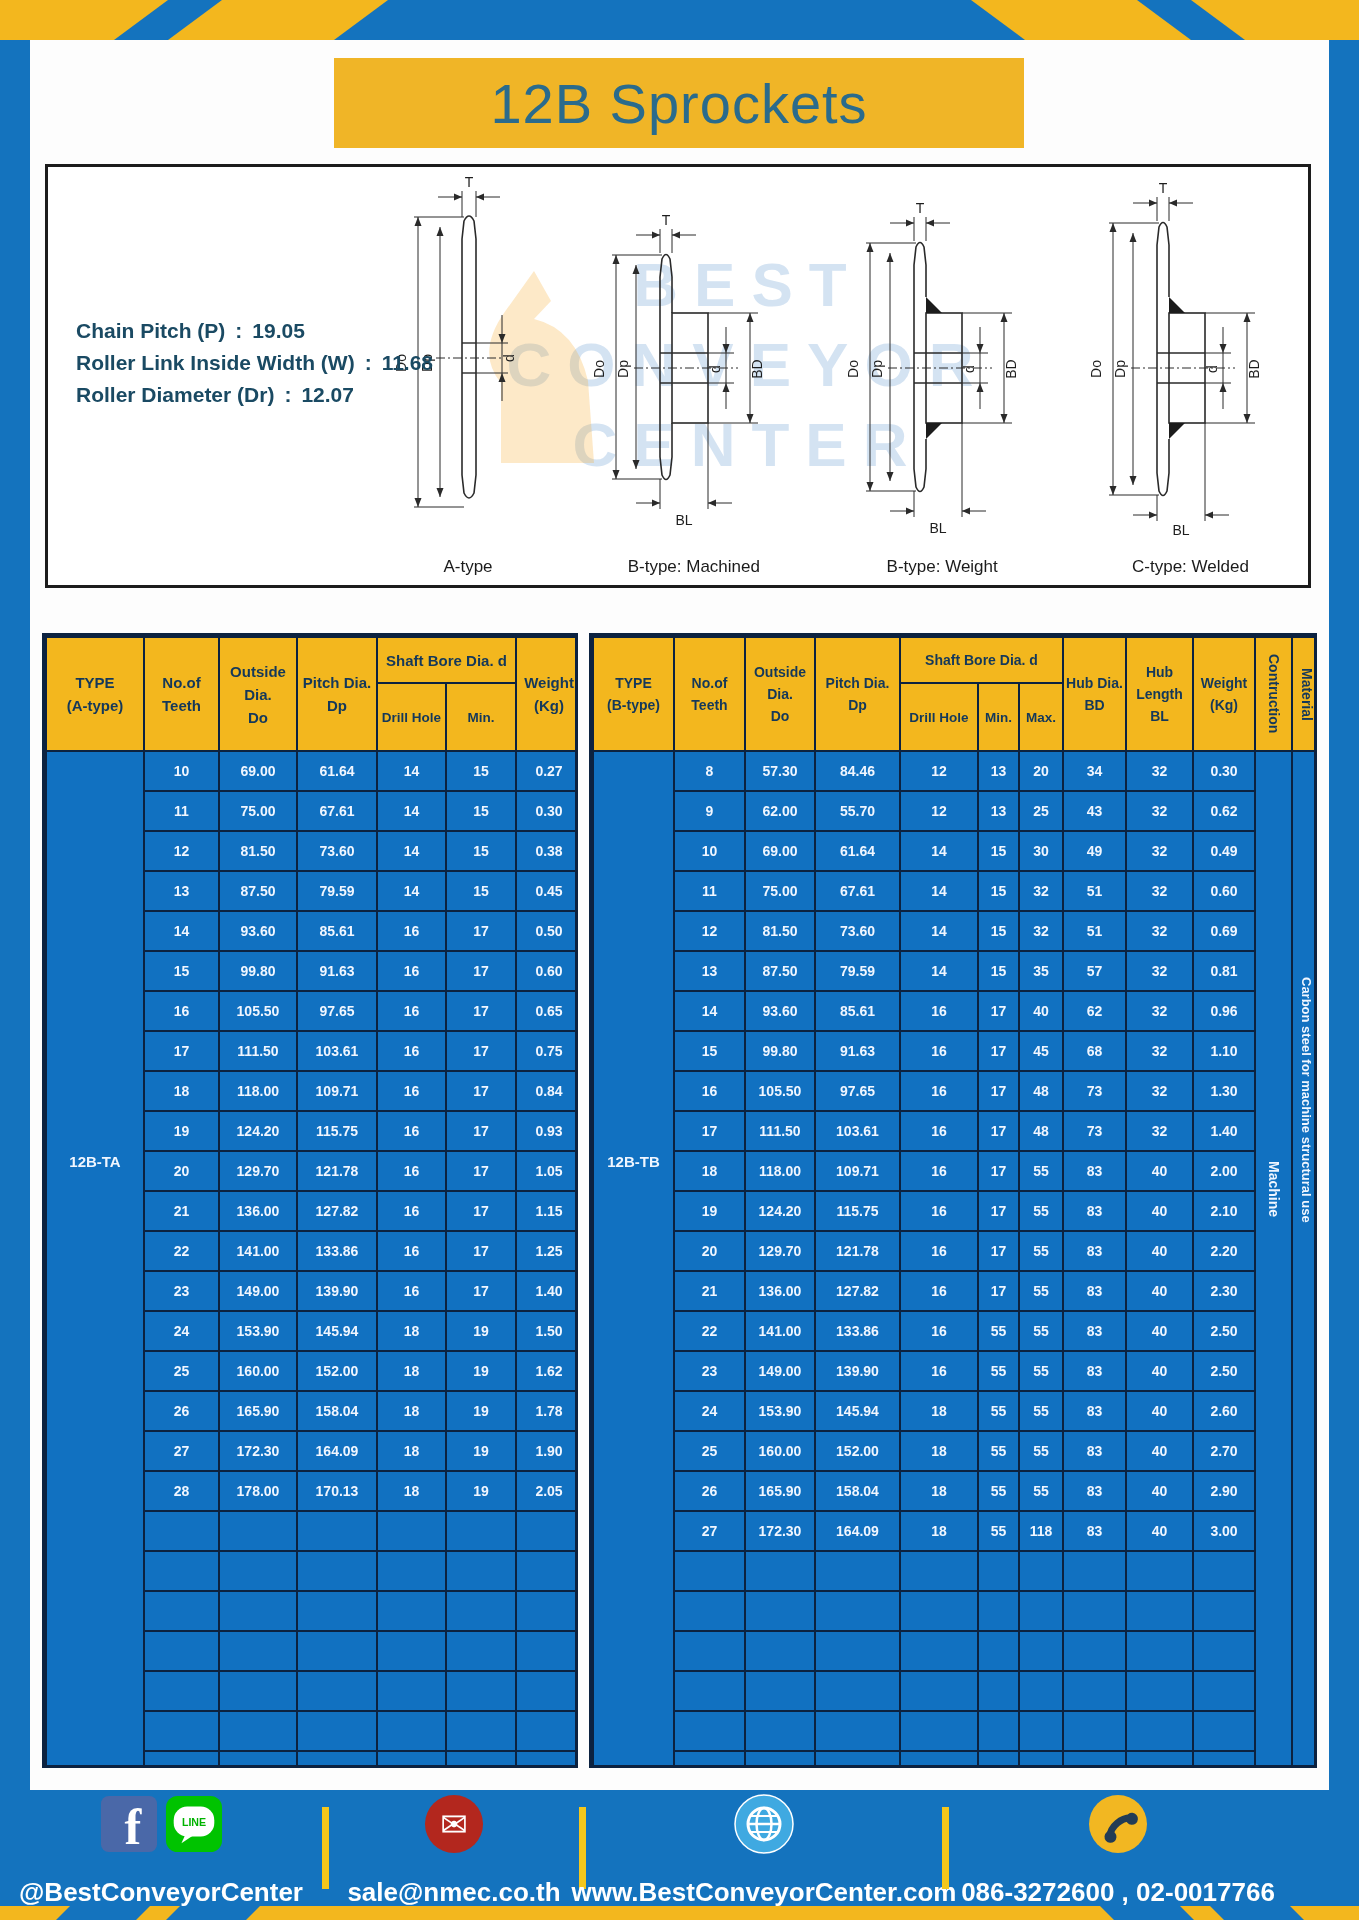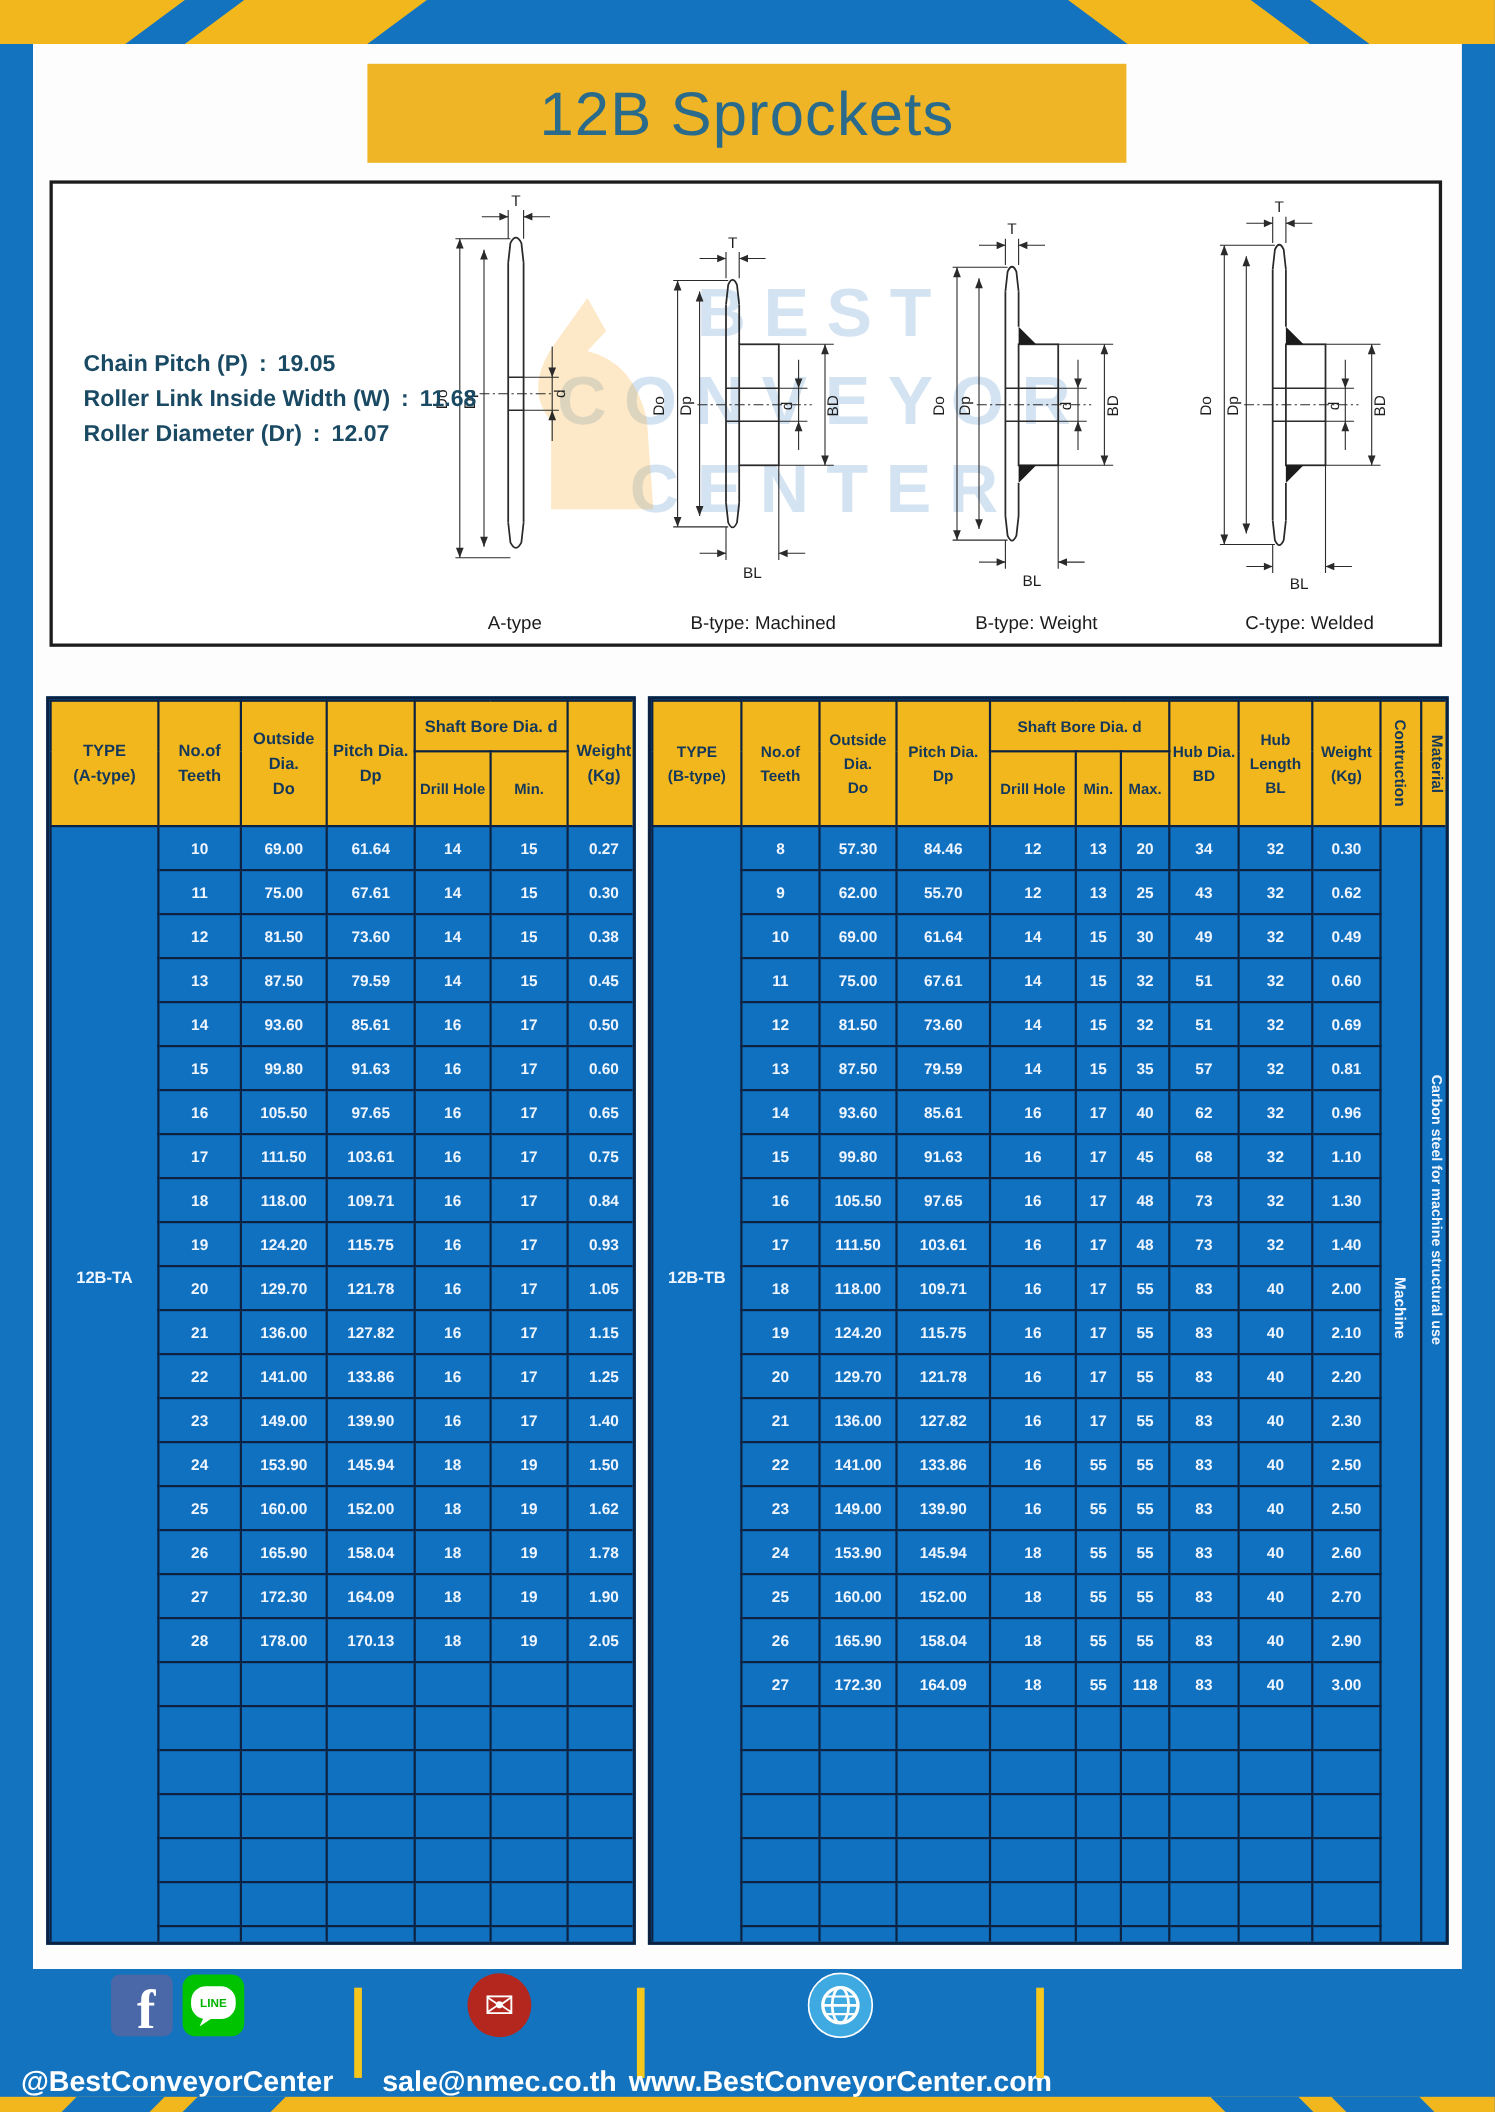--- a/index.html
+++ b/index.html
@@ -957,20 +957,35 @@
             <ellipse cx="30" cy="30" rx="7.5" ry="16" fill="none" stroke="#fff" stroke-width="2.5"></ellipse>
             <line x1="14" y1="30" x2="46" y2="30" stroke="#fff" stroke-width="2.5"></line>
             <line x1="17" y1="22" x2="43" y2="22" stroke="#fff" stroke-width="2"></line>
             <line x1="17" y1="38" x2="43" y2="38" stroke="#fff" stroke-width="2"></line>
           </svg>
         </span>
       </div>
       <div class="flabel">www.BestConveyorCenter.com</div>
     </div>
     <div class="fsep"></div>
+    <div class="fsec s4">
+      <div class="icons">
+        <span>
+          <svg width="60" height="60" viewBox="0 0 60 60">
+            <circle cx="30" cy="30" r="29" fill="#F2B722"></circle>
+            <g transform="rotate(-40 30 30)">
+              <path d="M16 34 A18 14 0 0 1 44 34" fill="none" stroke="#233C55" stroke-width="7" stroke-linecap="round"></path>
+              <circle cx="16" cy="35" r="6" fill="#233C55"></circle>
+              <circle cx="44" cy="35" r="6" fill="#233C55"></circle>
+            </g>
+          </svg>
+        </span>
+      </div>
+      <div class="flabel">086-3272600 , 02-0017766</div>
+    </div>
   </div>
 
   <div class="bottom-strip">
     <svg width="1359" height="14" viewBox="0 0 1359 14" preserveAspectRatio="none">
       <rect width="1359" height="14" fill="#F3B71E"></rect>
       <polygon points="70,0 150,0 136,14 56,14" fill="#1473BE"></polygon>
       <polygon points="180,0 260,0 246,14 166,14" fill="#1473BE"></polygon>
       <polygon points="1100,0 1180,0 1194,14 1114,14" fill="#1473BE"></polygon>
       <polygon points="1210,0 1290,0 1304,14 1224,14" fill="#1473BE"></polygon>
     </svg>

